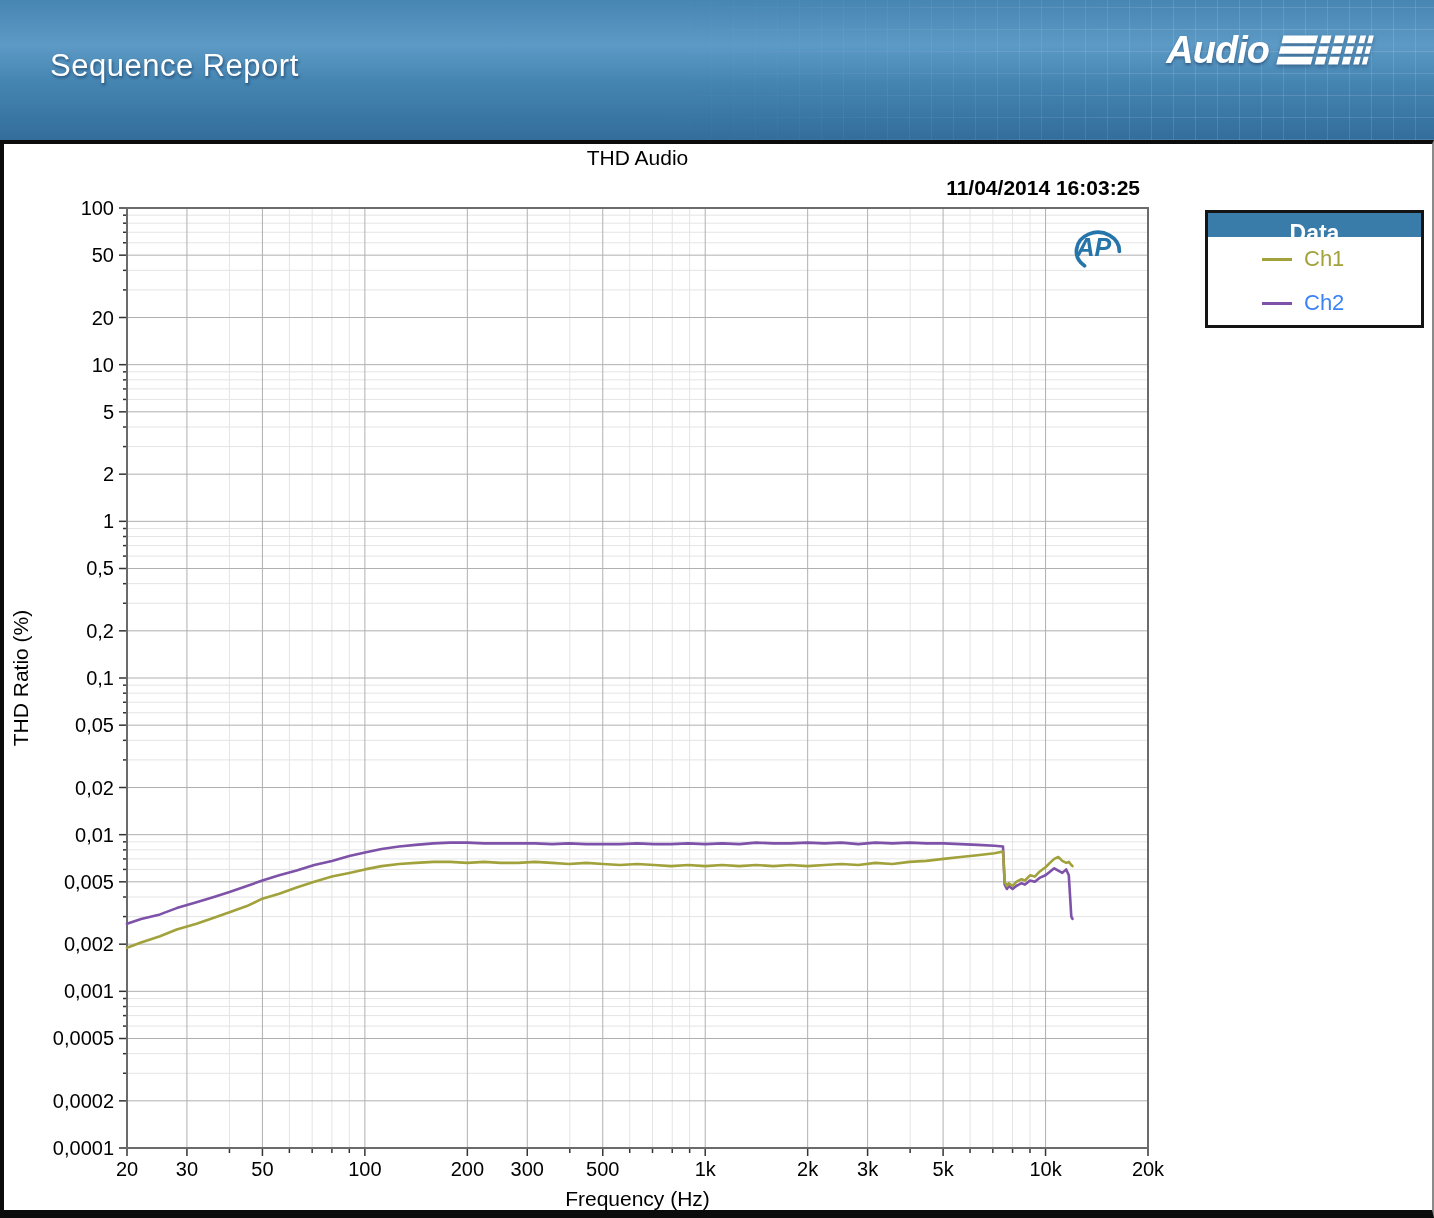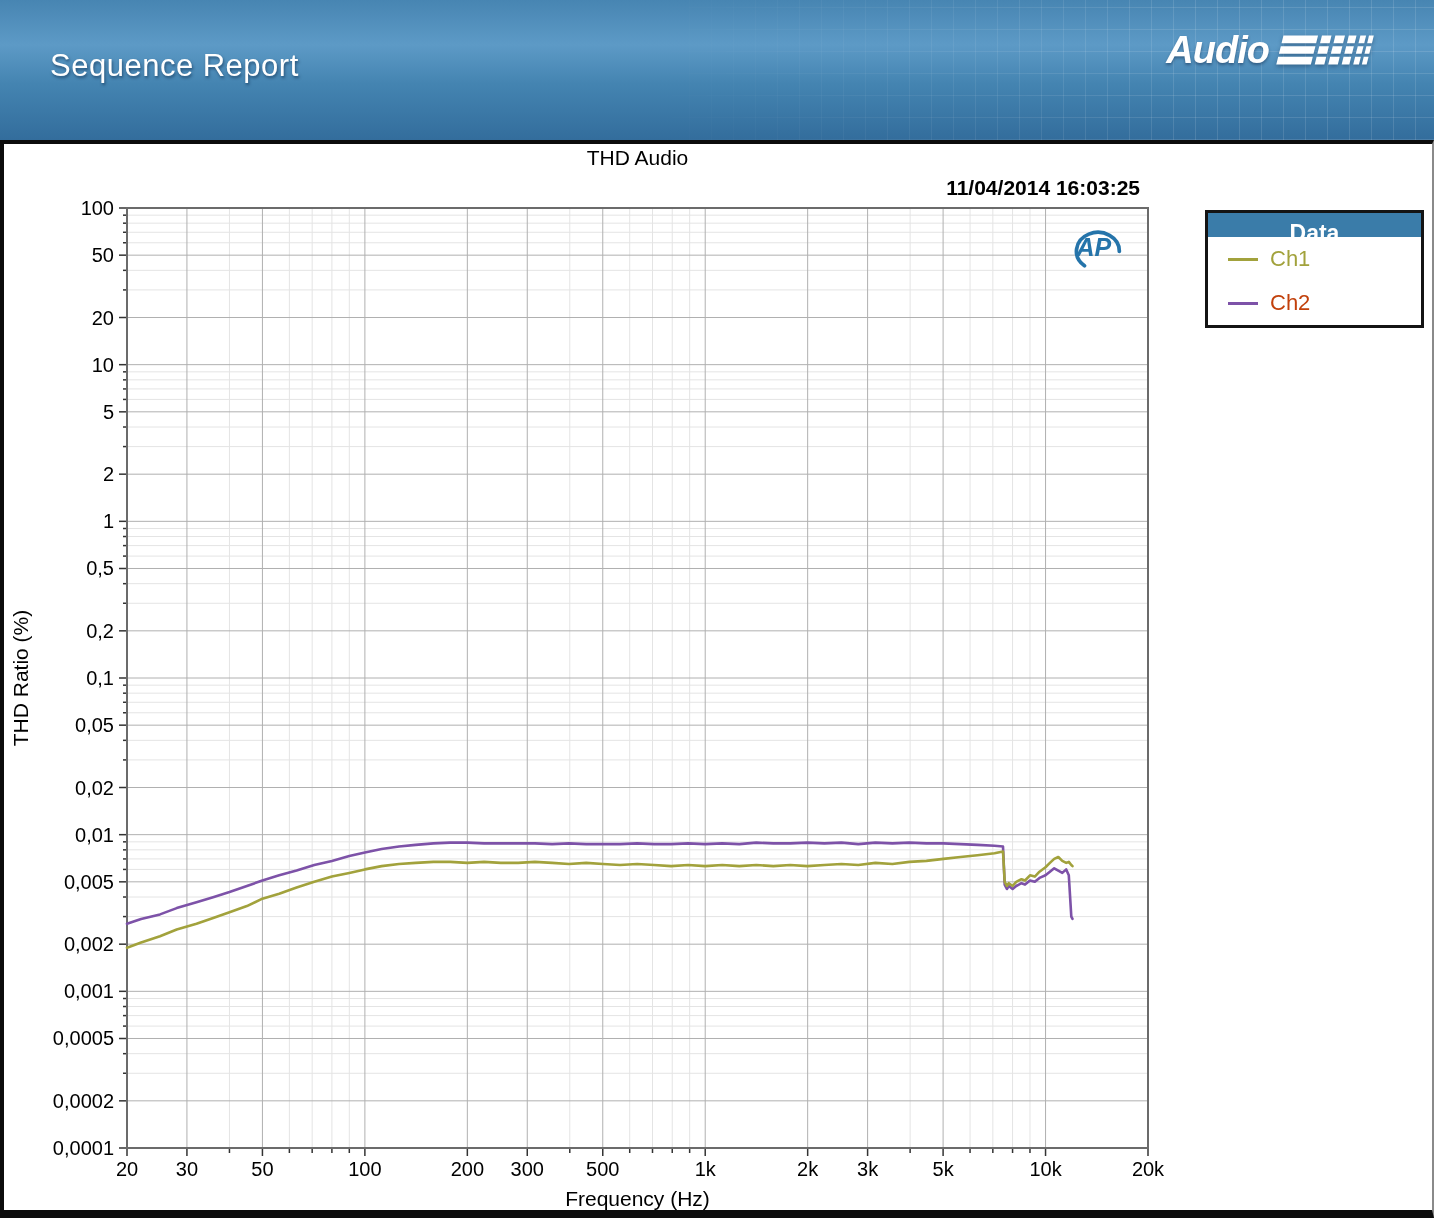--- a/index.html
+++ b/index.html
@@ -60,21 +60,21 @@
   .legend {
     position:absolute; left:1201px; top:66px; width:219px;
     background:#fff; border:3px solid #141414;
   }
   .legend-header {
     height:24px; line-height:40px; text-align:center;
     background:#3a7ca9; color:#fff; font-weight:bold; font-size:23px;
   }
   .legend-row {
     display:flex; align-items:center; gap:12px;
-    padding-left:20px; height:44px; font-size:22px;
+    padding-left:54px; height:44px; font-size:22px;
   }
   .legend-row .swatch { display:inline-block; width:30px; height:3px; }
 </style>
 </head>
 <body>
 
 <div class="page">
 
   <div class="header">
     <div class="header-grid"></div>
@@ -333,20 +333,20 @@
       <path d="M 18 49 A 24 21 0 1 1 57 33" fill="none" stroke="#2574aa" stroke-width="4.2" stroke-linecap="round"></path>
       <text x="9" y="38" font-family="Liberation Sans, sans-serif" font-size="28" font-weight="bold" font-style="italic" fill="#2574aa">AP</text>
     </svg>
 
     <div class="legend">
       <div class="legend-header">Data</div>
       <div class="legend-row" style="color: rgb(162, 162, 60);">
         <span class="swatch" style="background: rgb(162, 162, 60);"></span>
         <span>Ch1</span>
       </div>
-      <div class="legend-row" style="color: #c2410c;">
+      <div class="legend-row" style="color: #3b82f6;">
         <span class="swatch" style="background: rgb(125, 82, 168);"></span>
         <span>Ch2</span>
       </div>
     </div>
 
   </div>
 </div>
 
 </body></html>

